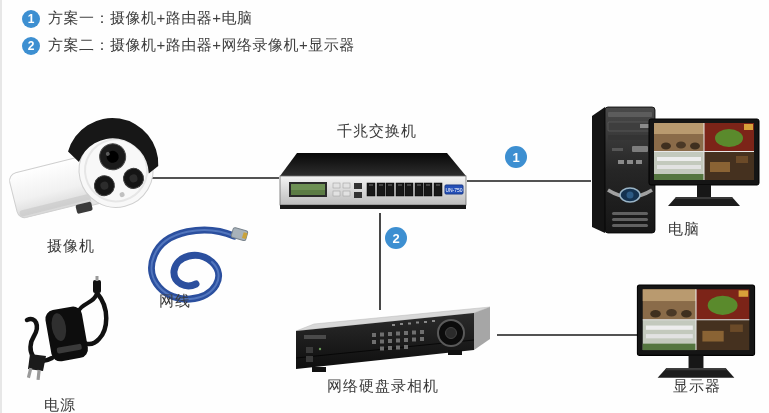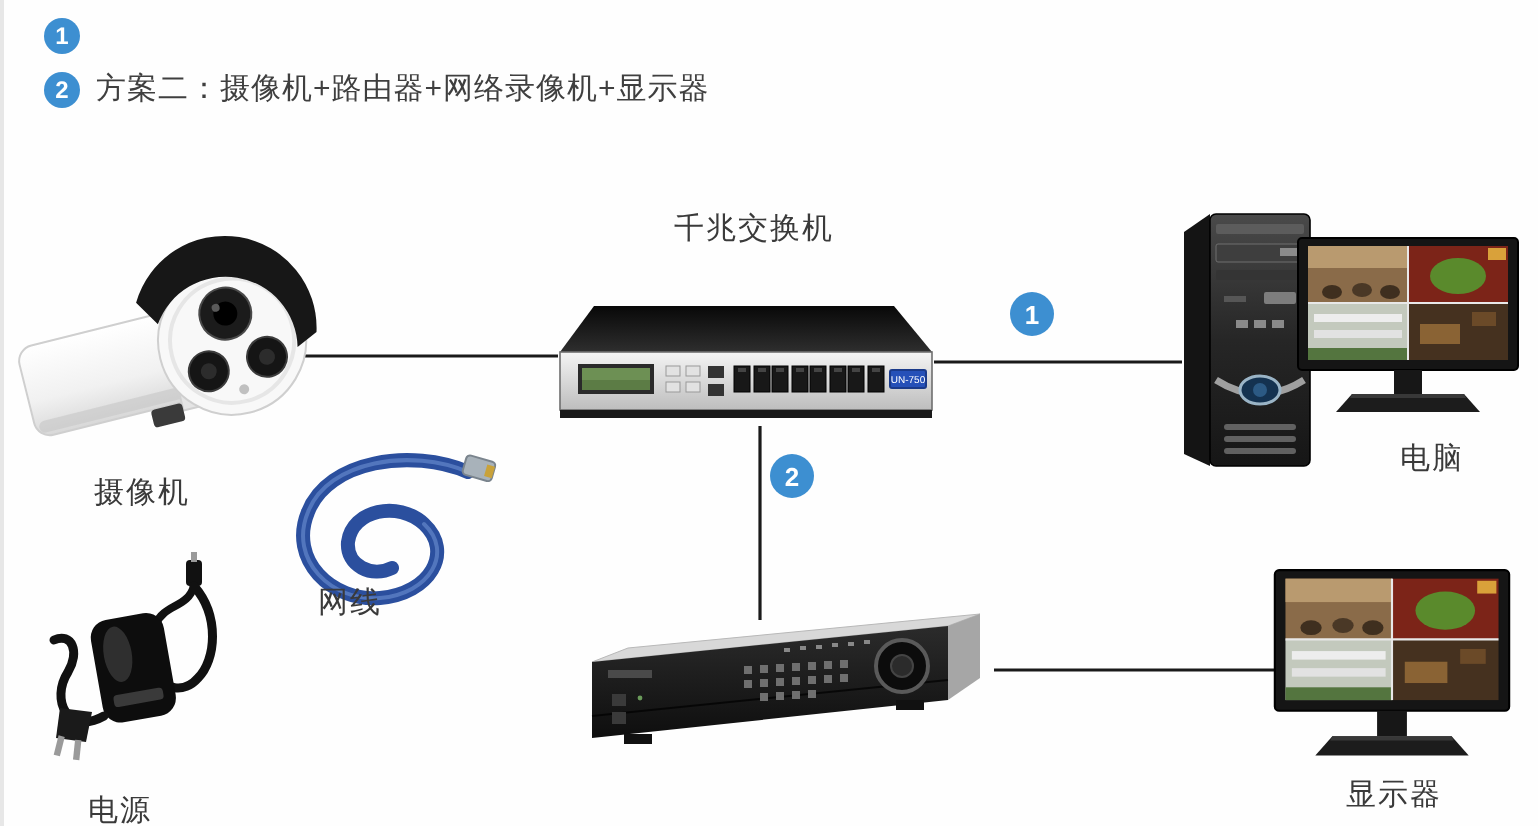--- a/index.html
+++ b/index.html
@@ -39,20 +39,21 @@
 </style>
 </head>
 <body>
 
 <div class="page">
   <div class="edge-line"></div>
 
   <div class="legend">
     <div class="legend-row">
       <div class="num-circle">1</div>
+      <div class="legend-text">方案一：摄像机+路由器+电脑</div>
     </div>
     <div class="legend-row">
       <div class="num-circle">2</div>
       <div class="legend-text">方案二：摄像机+路由器+网络录像机+显示器</div>
     </div>
   </div>
 
   <svg class="lines" width="769" height="413" viewBox="0 0 769 413">
     <line x1="150" y1="178" x2="279" y2="178" stroke="#1a1a1a" stroke-width="1.6"></line>
     <line x1="467" y1="181" x2="591" y2="181" stroke="#1a1a1a" stroke-width="1.6"></line>
@@ -110,21 +111,21 @@
     </g>
     <path d="M 32,82 C 14,92 5,74 14,60 C 20,50 16,40 7,44" fill="none" stroke="#111" stroke-width="4.5" stroke-linecap="round"></path>
     <g>
       <polygon points="10,78 26,80 23,95 8,93" fill="#1a1a1a"></polygon>
       <rect x="8" y="92" width="3.2" height="10" fill="#9a9a9a" transform="rotate(14 10 97)"></rect>
       <rect x="17" y="94" width="3.2" height="10" fill="#9a9a9a" transform="rotate(6 19 99)"></rect>
     </g>
   </svg>
   <div class="dev-label" style="left:60px;top:396px">电源</div>
 
-  <div class="dev-label" style="left:377px;top:105px">千兆交换机</div>
+  <div class="dev-label" style="left:377px;top:122px">千兆交换机</div>
   <svg class="device" style="left:277px;top:149px" width="192" height="64" viewBox="0 0 192 64">
     <defs>
       <linearGradient id="swTop" x1="0" y1="0" x2="0" y2="1">
         <stop offset="0" stop-color="#080808"></stop>
           <stop offset="1" stop-color="#2e2e2e"></stop>
       </linearGradient>
       <linearGradient id="swFront" x1="0" y1="0" x2="0" y2="1">
         <stop offset="0" stop-color="#f4f4f4"></stop>
           <stop offset="1" stop-color="#bdbdbd"></stop>
       </linearGradient>
@@ -211,21 +212,21 @@
       <rect x="56" y="33.5" width="50" height="28.5" fill="#45311f"></rect>
       <rect x="62" y="44" width="20" height="10" fill="#8a6334"></rect>
       <rect x="88" y="38" width="12" height="7" fill="#6b4a28"></rect>
       <line x1="56" y1="5" x2="56" y2="62" stroke="#e8e8e8" stroke-width="1"></line>
       <line x1="6" y1="33.5" x2="106" y2="33.5" stroke="#e8e8e8" stroke-width="1"></line>
     </g>
     <rect x="49" y="67" width="14" height="12" fill="#171717"></rect>
     <polygon points="28,79 84,79 92,88 20,88" fill="#1c1c1c"></polygon>
     <polygon points="28,79 84,79 85,81 27,81" fill="#383838"></polygon>
   </svg>
-  <div class="dev-label" style="left:716px;top:220px">电脑</div>
+  <div class="dev-label" style="left:684px;top:220px">电脑</div>
 
   <svg class="device" style="left:288px;top:303px" width="212" height="74" viewBox="0 0 212 74">
     <defs>
       <linearGradient id="nvrF" x1="0" y1="0" x2="0" y2="1">
         <stop offset="0" stop-color="#2b2b2b"></stop>
           <stop offset="1" stop-color="#0e0e0e"></stop>
       </linearGradient>
     </defs>
     <polygon points="8,28 186,10 202,4 26,21" fill="#d8d8d8" stroke="#b8b8b8" stroke-width="0.5"></polygon>
     <polygon points="186,10 202,4 202,36 186,47" fill="#a6a6a6"></polygon>
@@ -261,20 +262,21 @@
       <rect x="92" y="43.5" width="4" height="4"></rect>
         <rect x="100" y="43" width="4" height="4"></rect>
       <rect x="108" y="42.5" width="4" height="4"></rect>
         <rect x="116" y="42" width="4" height="4"></rect>
     </g>
     <circle cx="163" cy="30" r="13" fill="#0c0c0c" stroke="#5a5a5a" stroke-width="2"></circle>
     <circle cx="163" cy="30" r="5.5" fill="#2b2b2b" stroke="#444"></circle>
     <rect x="24" y="64" width="14" height="5" fill="#111"></rect>
     <rect x="160" y="47" width="14" height="5" fill="#111"></rect>
   </svg>
+  <div class="dev-label" style="left:383px;top:377px">网络硬盘录相机</div>
 
   <svg class="device" style="left:636px;top:284px" width="120" height="98" viewBox="0 0 112 92">
     <rect x="1" y="1" width="110" height="66" rx="2" fill="#151515" stroke="#000"></rect>
     <g>
       <rect x="6" y="5" width="50" height="28.5" fill="#8a6b49"></rect>
       <rect x="6" y="5" width="50" height="11" fill="#b99a6f"></rect>
       <ellipse cx="18" cy="28" rx="5" ry="3.5" fill="#3f2f1f"></ellipse>
       <ellipse cx="33" cy="27" rx="5" ry="3.5" fill="#4a3826"></ellipse>
       <ellipse cx="47" cy="28" rx="5" ry="3.5" fill="#3f2f1f"></ellipse>
       <rect x="56" y="5" width="50" height="28.5" fill="#7c2418"></rect>
@@ -287,14 +289,14 @@
       <rect x="56" y="33.5" width="50" height="28.5" fill="#45311f"></rect>
       <rect x="62" y="44" width="20" height="10" fill="#8a6334"></rect>
       <rect x="88" y="38" width="12" height="7" fill="#6b4a28"></rect>
       <line x1="56" y1="5" x2="56" y2="62" stroke="#e8e8e8" stroke-width="1"></line>
       <line x1="6" y1="33.5" x2="106" y2="33.5" stroke="#e8e8e8" stroke-width="1"></line>
     </g>
     <rect x="49" y="67" width="14" height="12" fill="#171717"></rect>
     <polygon points="28,79 84,79 92,88 20,88" fill="#1c1c1c"></polygon>
     <polygon points="28,79 84,79 85,81 27,81" fill="#383838"></polygon>
   </svg>
-  <div class="dev-label" style="left:697px;top:388px">显示器</div>
+  <div class="dev-label" style="left:697px;top:377px">显示器</div>
 </div>
 
 </body></html>

